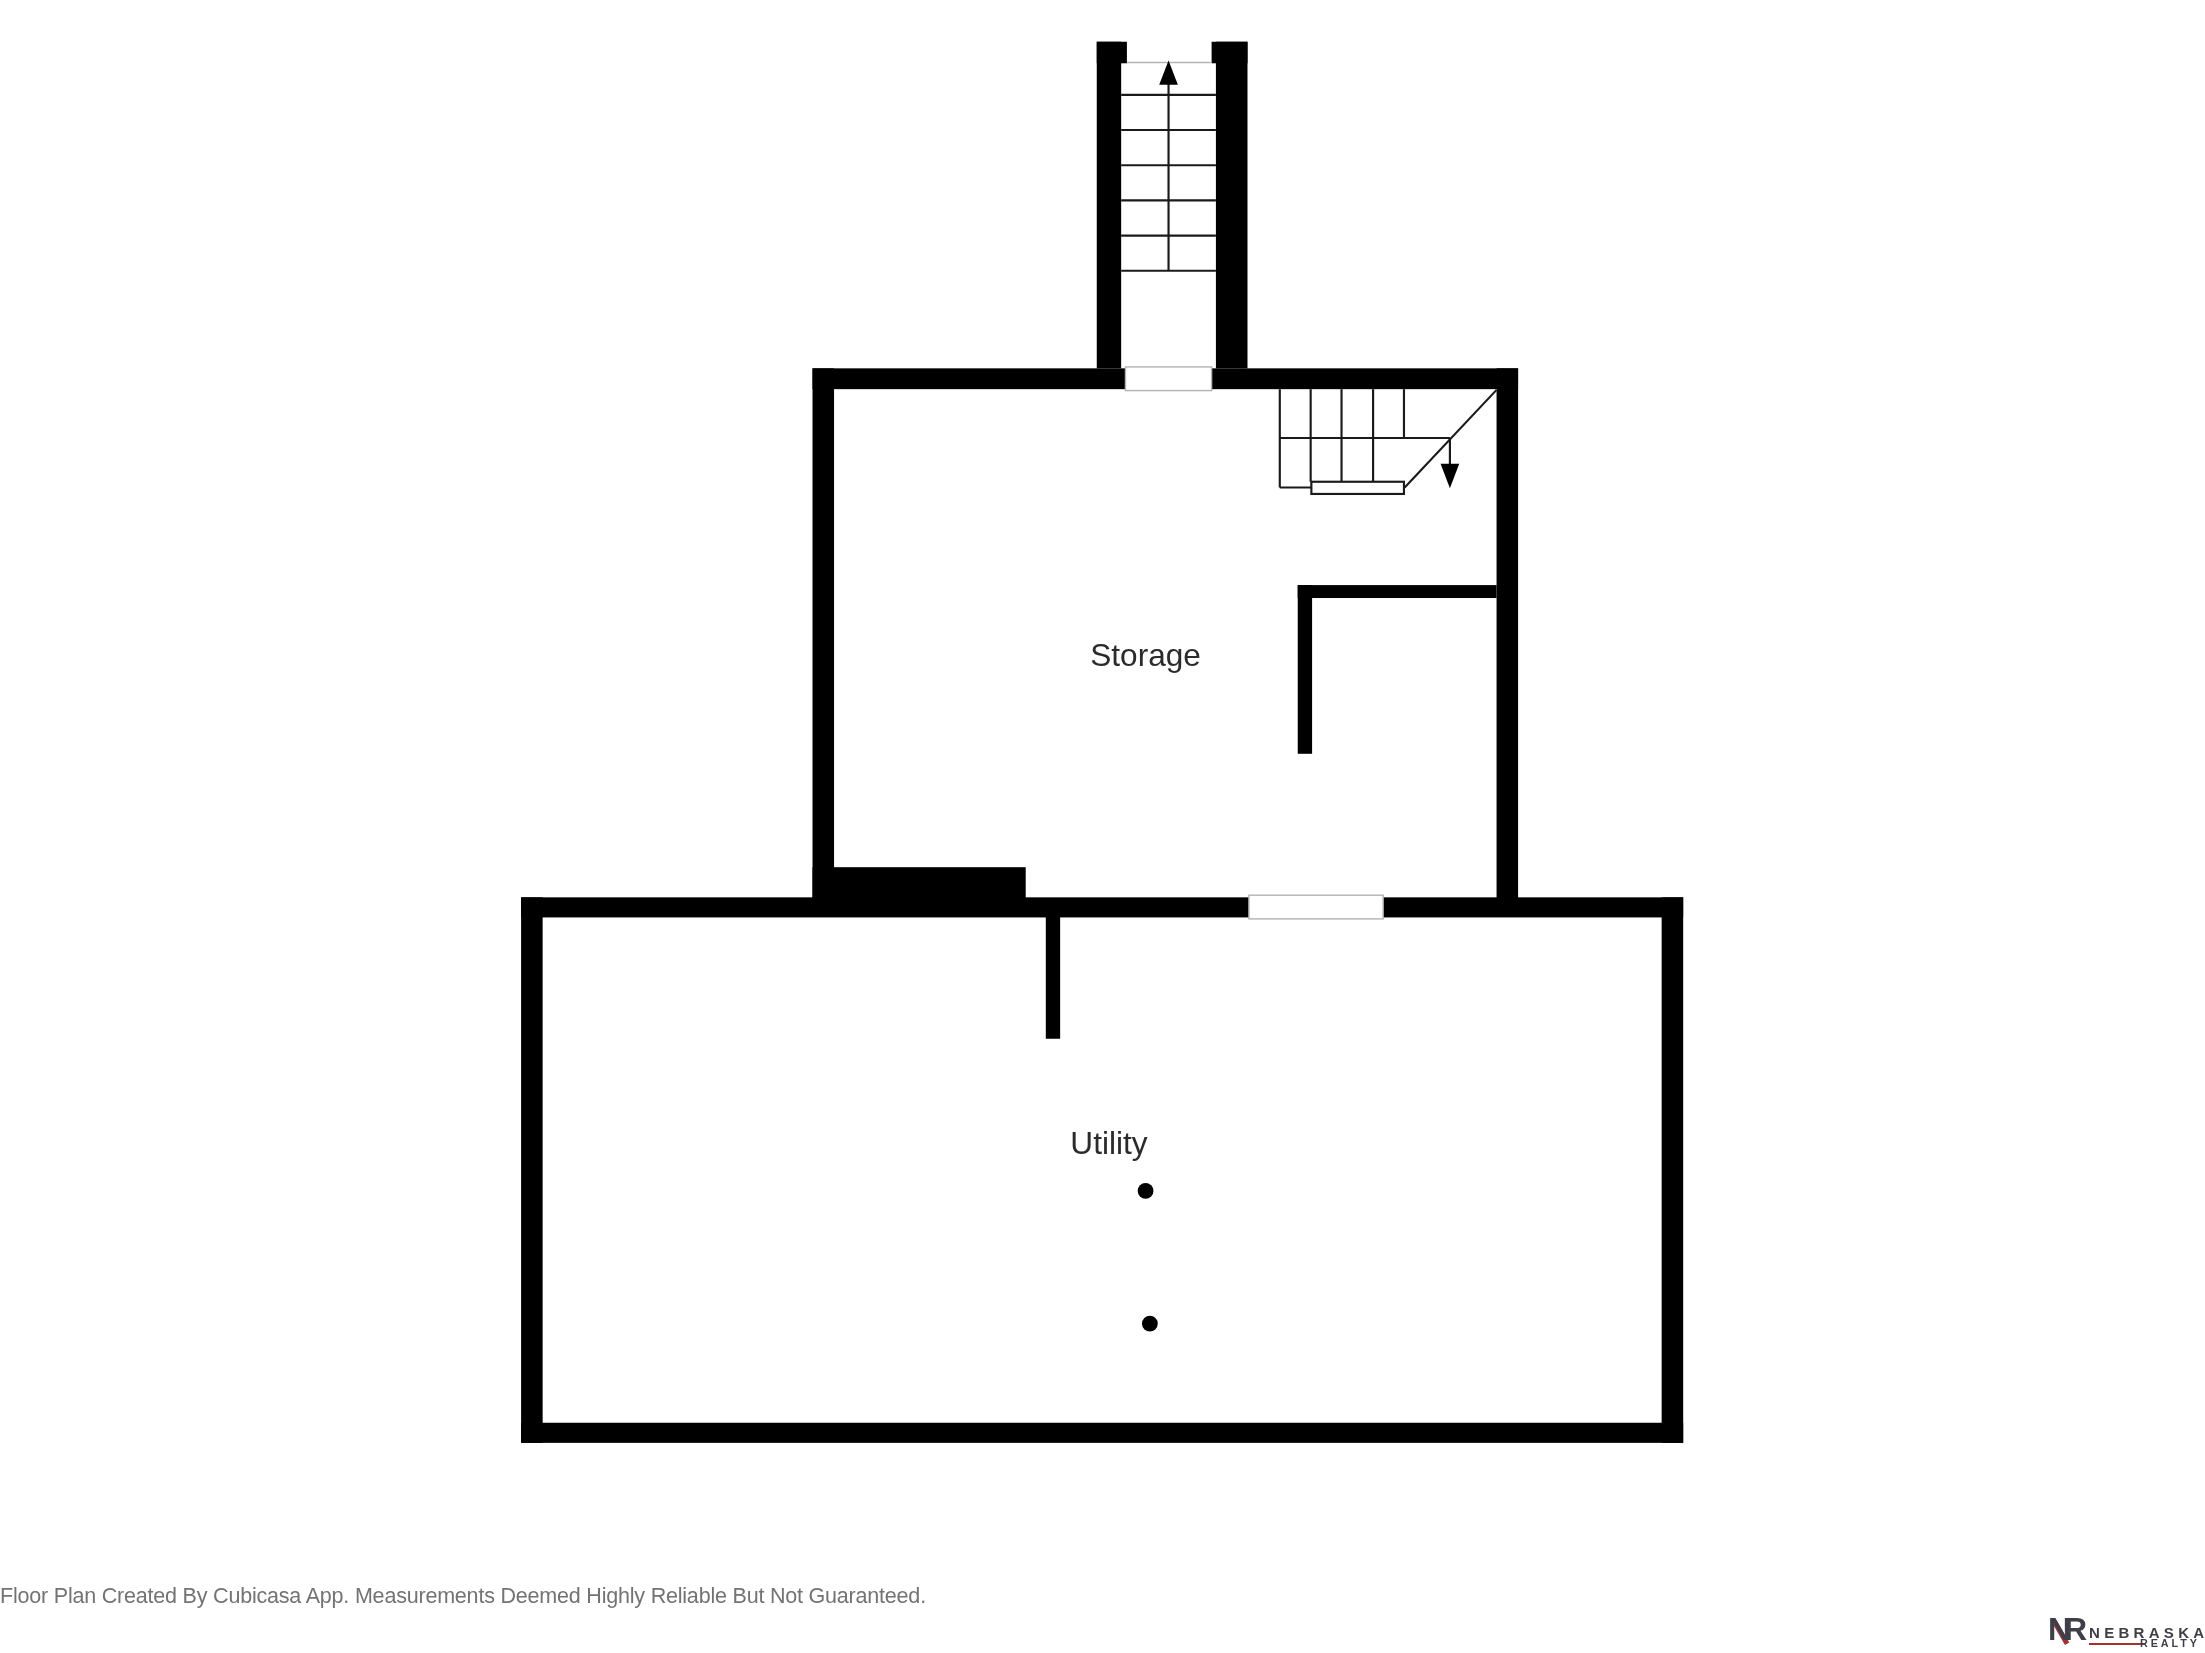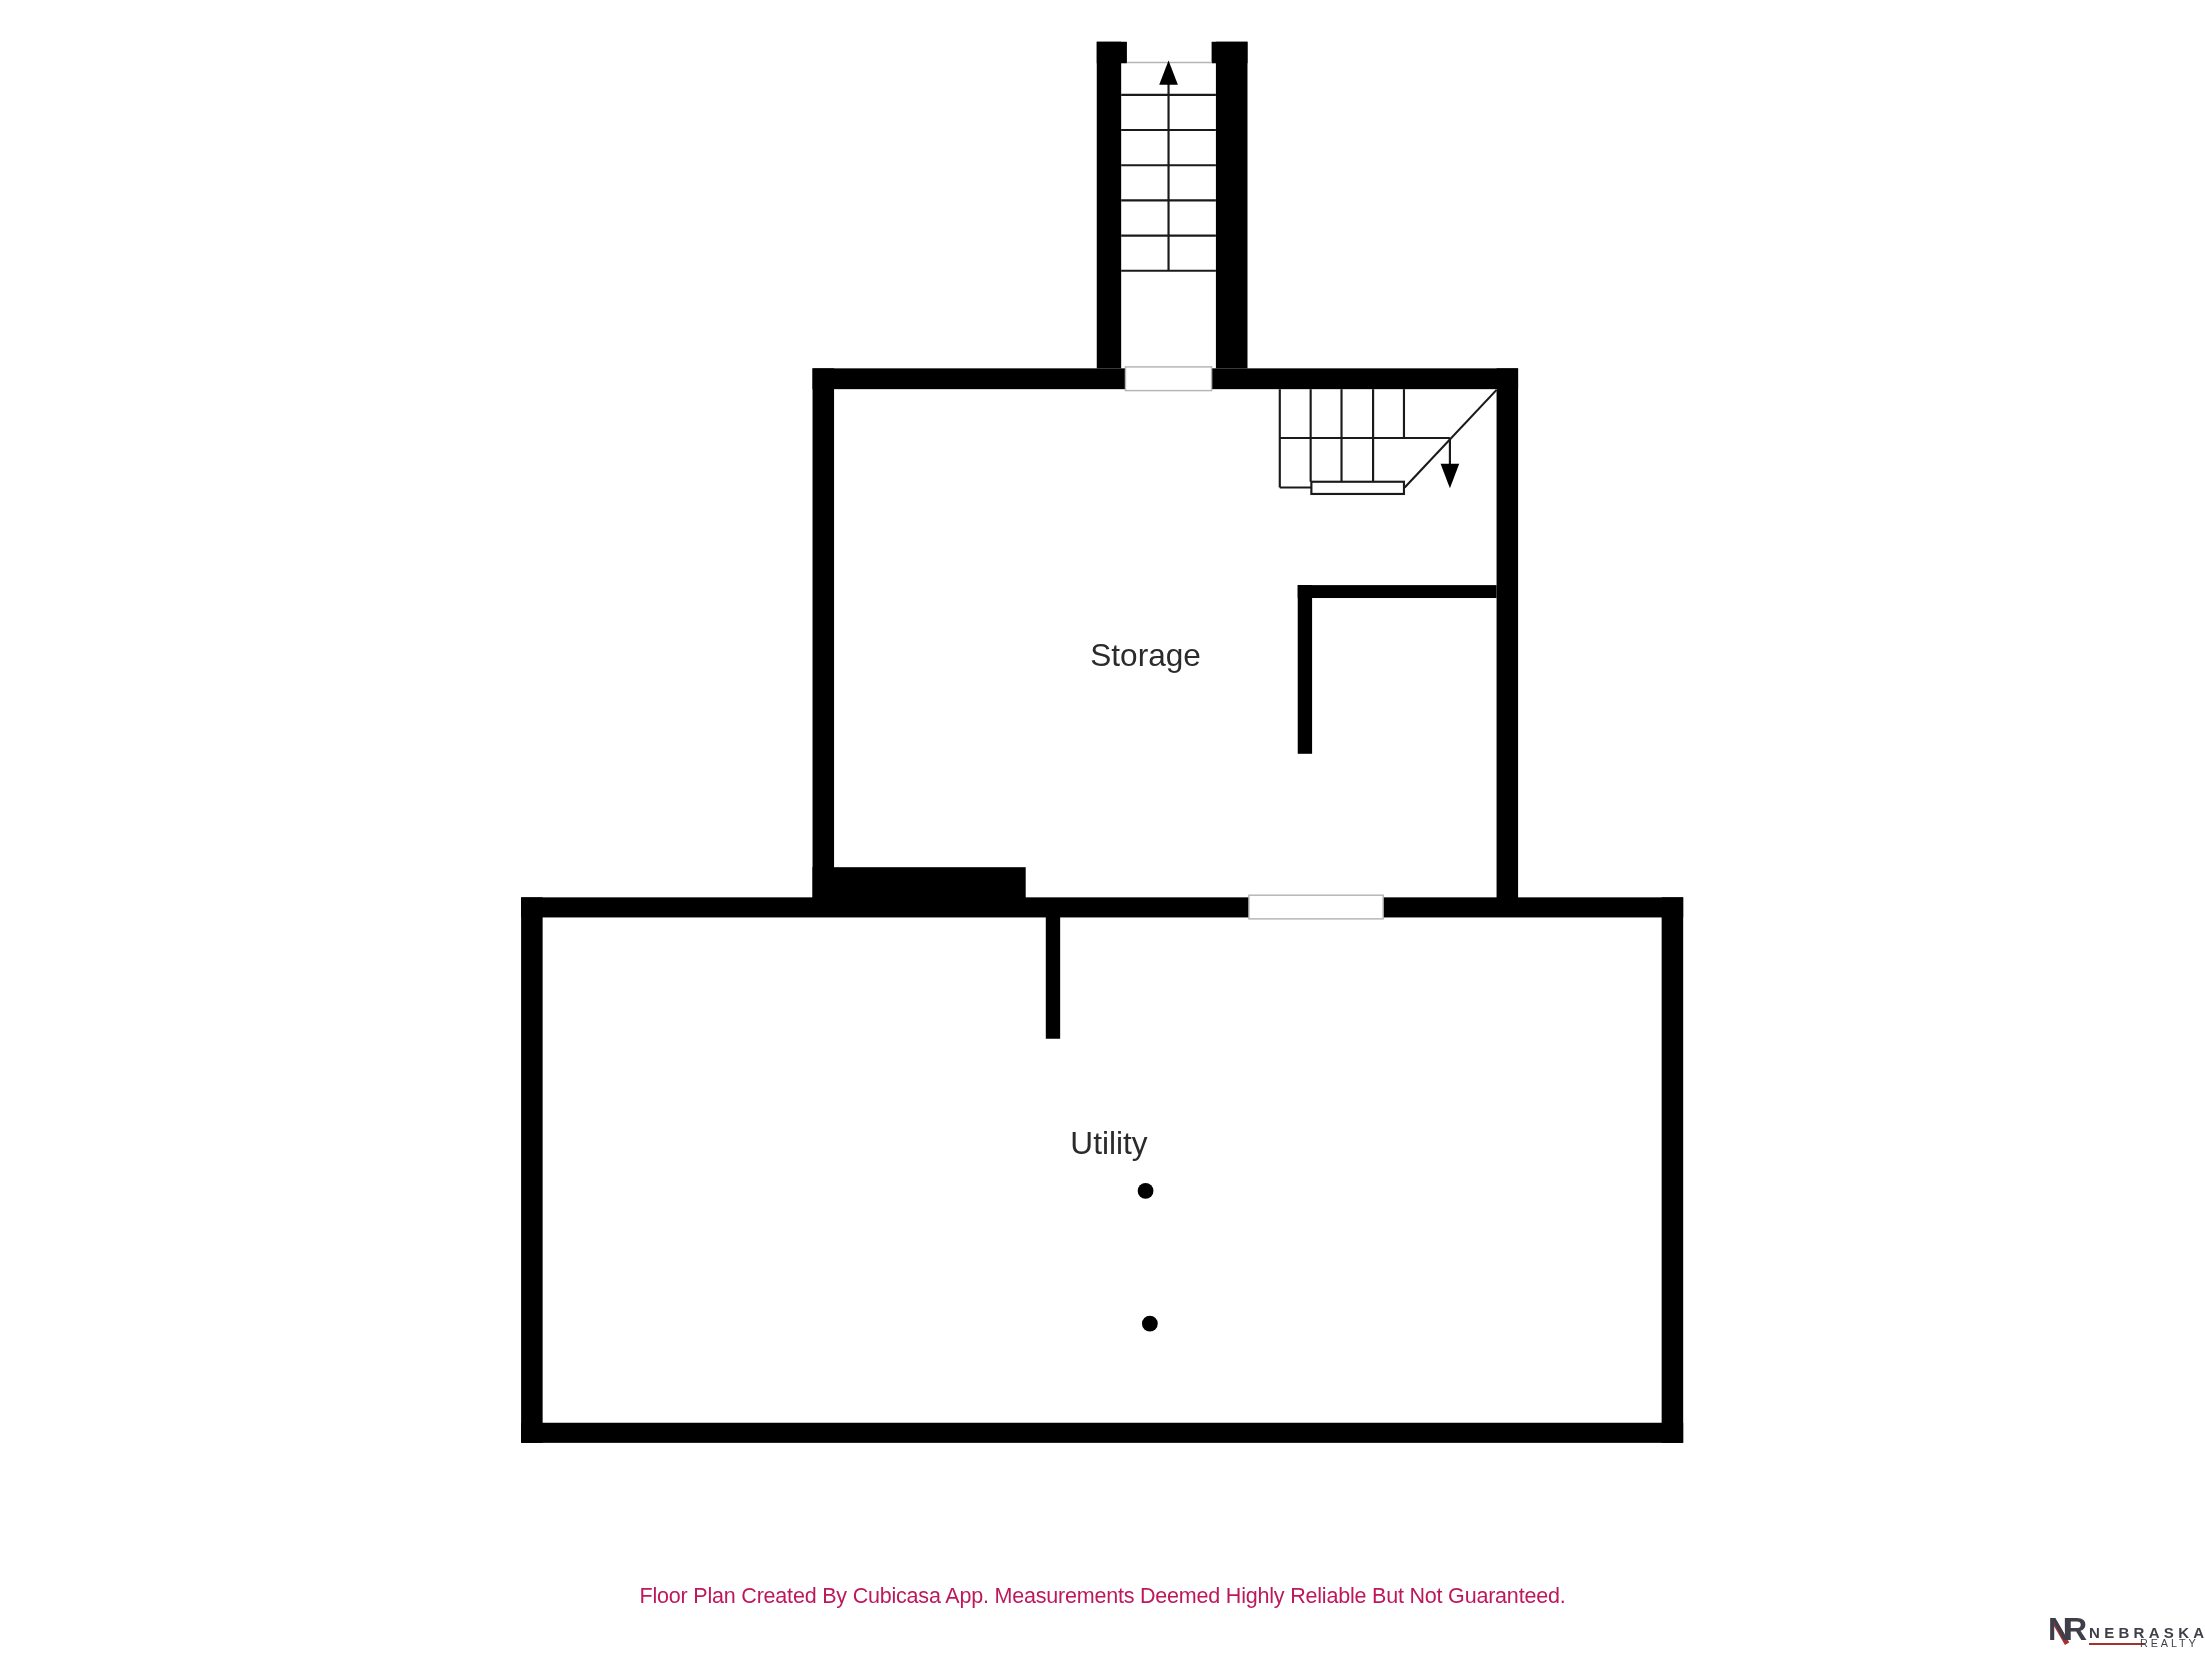--- a/index.html
+++ b/index.html
@@ -20,24 +20,24 @@
     font-family: "Liberation Sans", "DejaVu Sans", sans-serif;
     font-size: 44px;
     fill: #2b2b2b;
     font-weight: 400;
   }
   .footer-note {
     position: absolute;
     left: 0;
     right: 0;
     top: 1584px;
-    text-align: center;
+    text-align: left;
     font-size: 21.5px;
     letter-spacing: -0.2px;
-    color: #be185d;
+    color: #737373;
   }
   .logo {
     position: absolute;
     left: 2048px;
     top: 1615px;
     width: 154px;
     height: 36px;
   }
   .logo .slash {
     position: absolute;
@@ -72,21 +72,21 @@
     left: 41px;
     top: 28px;
     width: 56px;
     height: 2.2px;
     background: #a23131;
   }
   .logo .subname {
     position: absolute;
     left: 92px;
     top: 22px;
-    font-weight: 400;
+    font-weight: 700;
     font-size: 10.8px;
     letter-spacing: 2.9px;
     color: #403e48;
     white-space: nowrap;
   }
 </style>
 </head>
 <body>
 
 <div class="plan-wrap">

